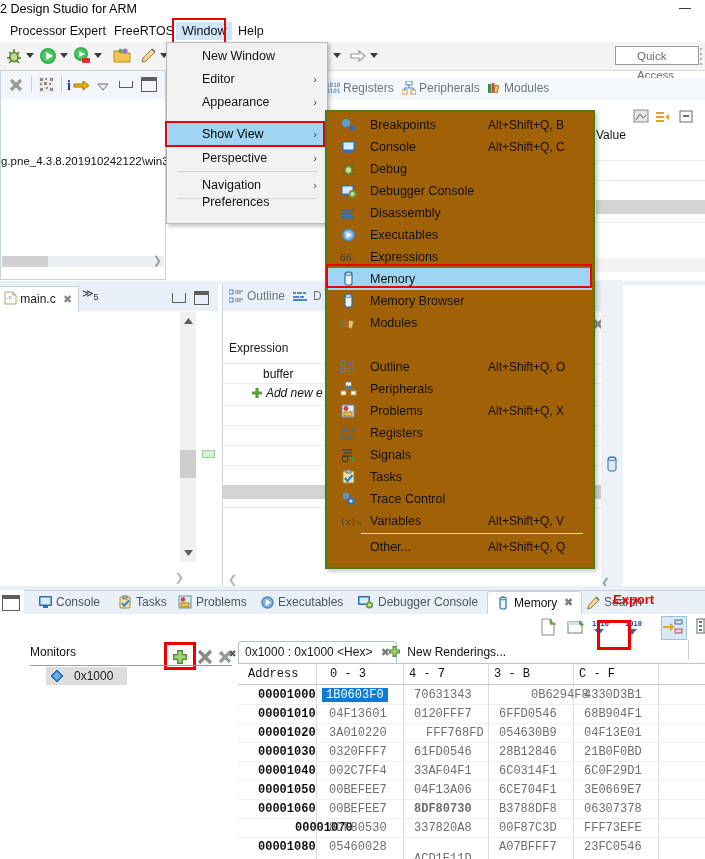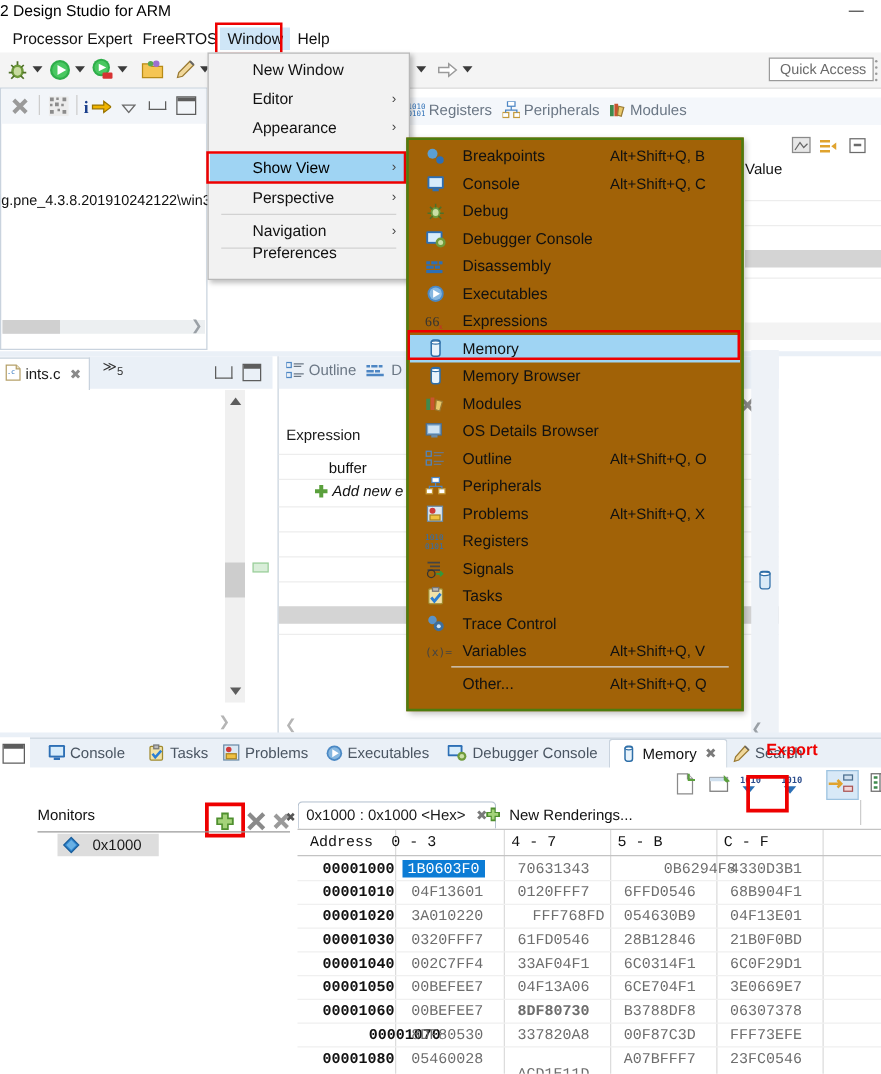--- a/index.html
+++ b/index.html
@@ -18,21 +18,21 @@
   
   #menubar{left:0;top:20px;width:705px;height:22px;background:#ffffff;}
   .menu-item{position:absolute;top:2px;height:18px;line-height:18px;padding:0 6px;font-size:12.5px;color:#111;white-space:nowrap;}
   #menu-window-hl{position:absolute;left:172px;top:18px;width:54px;height:26px;border:2px solid #ee0000;box-sizing:border-box;}
   
   #toolbar{left:0;top:42px;width:705px;height:28px;background:#f4f4f4;border-bottom:1px solid #dcdcdc;}
   .tb-ico{position:absolute;top:4px;width:20px;height:20px;}
   .tb-arrow{position:absolute;top:11px;width:8px;height:6px;}
   .caret{width:0;height:0;border-left:4px solid transparent;border-right:4px solid transparent;border-top:5px solid #3b3b3b;}
   #quick-access{position:absolute;right:6px;top:4px;width:84px;height:19px;border:1px solid #9a9a9a;background:#fff;
-     font-size:11.5px;color:#6a6a6a;line-height:19px;padding-left:8px;box-sizing:border-box;}
+     font-size:11.5px;color:#6a6a6a;line-height:19px;padding-left:21px;box-sizing:border-box;}
   #qa-dots{position:absolute;right:2px;top:4px;width:4px;height:20px;}
   
   #leftpanel{left:0;top:70px;width:166px;height:210px;background:#fff;border:1px solid #c9d3de;box-sizing:border-box;}
   #leftpanel-tb{position:absolute;left:0;top:0;width:164px;height:28px;background:#f2f5f9;}
   #lp-path{position:absolute;left:0;top:84px;font-size:11.5px;color:#111;white-space:nowrap;}
   #lp-hscroll{position:absolute;left:1px;bottom:12px;width:162px;height:11px;background:#eceff1;}
   #lp-hthumb{position:absolute;left:0;top:0;width:46px;height:11px;background:#d0d0d0;}
   #lp-arrowr{position:absolute;right:3px;bottom:12px;font-size:11px;color:#9aa0a6;}
   
   #editor{left:0;top:285px;width:218px;height:305px;background:#fff;}
@@ -303,21 +303,21 @@
 <div id="editor" class="abs">
   <div id="editor-tabs">
     <div id="tab-mainc">
       <span style="display:inline-block;vertical-align:-2px;">
         <svg width="13" height="14" viewBox="0 0 13 14">
             <path d="M1 1h8l3 3v9H1z" fill="#fff" stroke="#b6a16a"></path>
             <path d="M9 1v3h3" fill="#ece3c8" stroke="#b6a16a"></path>
             <text x="1.5" y="8" font-size="5.5" fill="#2a6fbb" font-family="monospace">.c</text>
           </svg>
       </span>
-      <span>ints.c</span>
+      <span>main.c</span>
       <span style="color:#8a8a8a;font-size:11px;margin-left:4px;">✖</span>
     </div>
     <div id="tab-more">
       <span>≫</span><sub style="font-size:9px;">5</sub>
     </div>
     <div class="ed-min" style="left:172px;"></div>
     <div class="ed-max" style="left:194px;"></div>
   </div>
 
   <div id="ed-vscroll">
@@ -522,29 +522,20 @@
   <div class="vm-item" style="top:200px;">
     <span class="vm-ico"><svg width="17" height="16" viewBox="0 0 17 16">
           <rect x="1" y="4" width="3" height="9" fill="#3f8a4d"></rect>
           <rect x="4.5" y="3" width="3" height="10" fill="#c9552f"></rect>
           <path d="M9 5l5 1.2-2.2 7.6-3.6-1.2z" fill="#e8c86a" stroke="#9a7a33"></path>
         </svg></span>
     <span class="lbl">Modules</span>
     <span class="key"></span>
   </div>
 
-  <div class="vm-item" style="top:222px;">
-    <span class="vm-ico"><svg width="17" height="16" viewBox="0 0 17 16">
-          <rect x="1" y="2" width="12" height="9" fill="#7fa8cd" stroke="#4a6e8f"></rect>
-          <rect x="2.5" y="3.5" width="9" height="6" fill="#cfe3f3"></rect>
-          <rect x="5" y="11" width="5" height="2" fill="#6b8ba8"></rect>
-        </svg></span>
-    <span class="lbl">OS Details Browser</span>
-    <span class="key"></span>
-  </div>
 
   <div class="vm-item" style="top:244px;">
     <span class="vm-ico"><svg width="17" height="16" viewBox="0 0 17 16">
           <rect x="1" y="2" width="4" height="4" fill="none" stroke="#4d86c4"></rect>
           <rect x="1" y="9" width="4" height="4" fill="none" stroke="#4d86c4"></rect>
           <path d="M7 3h8M7 5.5h6M7 10h8M7 12.5h6" stroke="#6b7785"></path>
         </svg></span>
     <span class="lbl">Outline</span>
     <span class="key">Alt+Shift+Q, O</span>
   </div>
@@ -799,23 +790,23 @@
 </div>
 
 <div id="memtable">
   <div class="mt-col" style="left:78px;"></div>
   <div class="mt-col" style="left:165px;"></div>
   <div class="mt-col" style="left:250px;"></div>
   <div class="mt-col" style="left:335px;"></div>
   <div class="mt-col" style="left:420px;"></div>
 
   <div class="mt-hdr" style="left:10px;">Address</div>
-  <div class="mt-hdr" style="left:75px;">0 - 3</div>
+  <div class="mt-hdr" style="left:92px;">0 - 3</div>
   <div class="mt-hdr" style="left:171px;">4 - 7</div>
-  <div class="mt-hdr" style="left:256px;">5 - B</div>
+  <div class="mt-hdr" style="left:256px;">3 - B</div>
   <div class="mt-hdr" style="left:341px;">C - F</div>
   <div id="mt-hdrline"></div>
 
   <div class="mt-rowline" style="top:40px;"></div>
   <div class="mt-addr" style="left:20px;top:24px;">00001000</div>
   <div class="mt-val sel" style="left:84px;top:24px;padding:0 4px;">1B0603F0</div>
   <div class="mt-val" style="left:176px;top:24px;">70631343</div>
   <div class="mt-val" style="left:261px;top:24px;margin-left:32px;">0B6294F8</div>
   <div class="mt-val" style="left:346px;top:24px;">4330D3B1</div>
 

